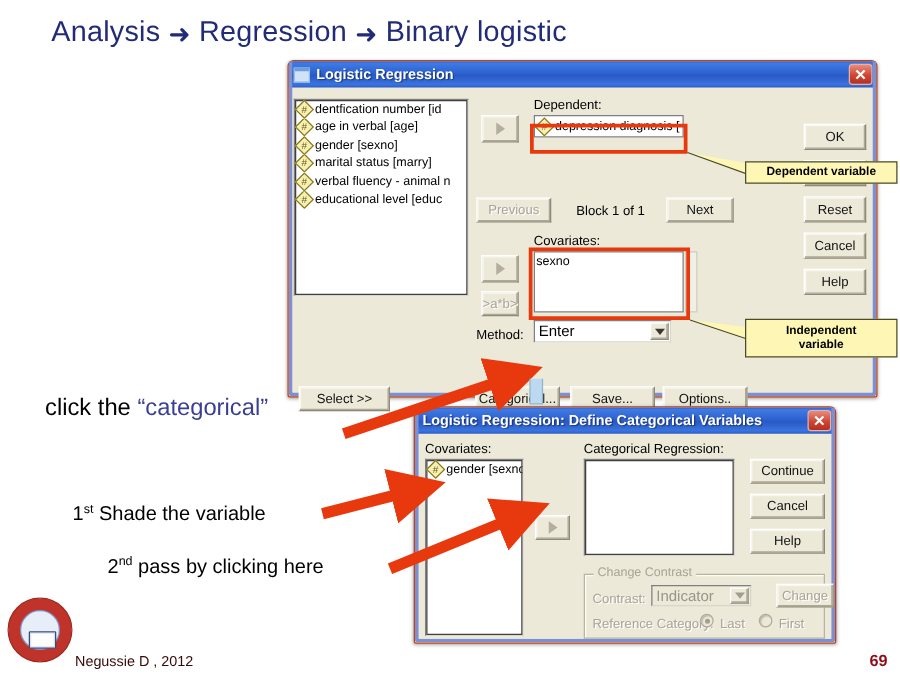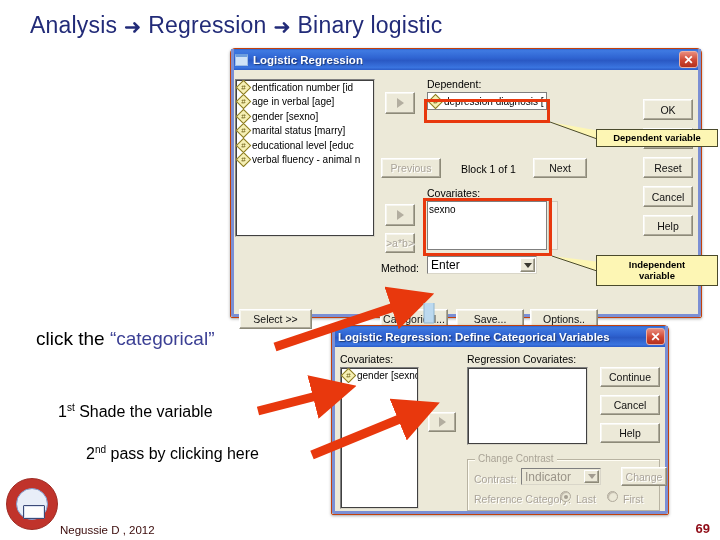--- a/index.html
+++ b/index.html
@@ -5,21 +5,21 @@
   * { box-sizing: border-box; }
   html, body { margin:0; padding:0; }
   body {
     width:720px; height:540px; position:relative; overflow:hidden;
     background:#ffffff;
     font-family:"Liberation Sans", sans-serif;
   }
 
   
   .slide-title{
-    position:absolute; left:30px; top:12px;
+    position:absolute; left:41px; top:12px;
     font-size:23px; color:#222b78; font-weight:400;
     letter-spacing:.2px; white-space:nowrap;text-align:right;
   }
   .slide-title .arr{ font-size:21px; vertical-align:-1px; }
 
   
   .dlg{
     position:absolute;
     background:#ece9d8;
     border:1px solid #c2410c;
@@ -237,25 +237,25 @@
       <div class="var-row">
         <span class="vico"></span>
         <span>gender [sexno]</span>
       </div>
       <div class="var-row">
         <span class="vico"></span>
         <span>marital status [marry]</span>
       </div>
       <div class="var-row">
         <span class="vico"></span>
+        <span>verbal fluency - animal n</span>
+      </div>
+      <div class="var-row">
+        <span class="vico"></span>
         <span>educational level [educ</span>
-      </div>
-      <div class="var-row">
-        <span class="vico"></span>
-        <span>verbal fluency - animal n</span>
       </div>
     </div>
 
     <div class="lbl" style="left:196px; top:8px;">Dependent:</div>
     <div class="arrowbtn" style="left:154px; top:22px; width:30px; height:22px;">
       <span class="tri"></span>
     </div>
     <div class="listbox plain" style="left:196px; top:22px; width:120px; height:18px;">
       <div class="var-row" style="height:16px;">
         <span class="vico"></span>
@@ -332,21 +332,21 @@
       <div class="var-row">
         <span class="vico"></span>
         <span>gender [sexno</span>
       </div>
     </div>
 
     <div class="arrowbtn" style="left:96px; top:65px; width:28px; height:20px;">
       <span class="tri"></span>
     </div>
 
-    <div class="lbl" style="left:135px; top:6px;">Regression Covariates:</div>
+    <div class="lbl" style="left:135px; top:6px;">Categorical Regression:</div>
     <div class="listbox" style="left:135px; top:20px; width:121px; height:78px;"></div>
 
     <div class="btn" style="left:268px; top:20px; width:60px; height:20px;">Continue</div>
     <div class="btn" style="left:268px; top:48px; width:60px; height:20px;">Cancel</div>
     <div class="btn" style="left:268px; top:76px; width:60px; height:20px;">Help</div>
 
     <div class="group" style="left:135px; top:112px; width:193px; height:52px;">
       <span class="group-cap">Change Contrast</span>
     </div>
     <div class="lbl dis" style="left:142px; top:126px;">Contrast:</div>
@@ -375,21 +375,21 @@
 
   <line x1="275" y1="347" x2="418" y2="299" stroke="#e8380d" stroke-width="9" marker-end="url(#ah)"></line>
 
   <line x1="258" y1="411" x2="340" y2="390" stroke="#e8380d" stroke-width="9" marker-end="url(#ah)"></line>
 
   <line x1="312" y1="455" x2="424" y2="409" stroke="#e8380d" stroke-width="9" marker-end="url(#ah)"></line>
 
   <path d="M424,303 L424,323 L434,323 L434,303" fill="#bcd9ef" stroke="#8fb4cf" stroke-width="1"></path>
 </svg>
 
-<div class="note big" style="left:36px; top:328px;">
+<div class="note big" style="left:36px; top:316px;">
   <span>click the  </span><span class="blue">“categorical”</span>
 </div>
 
 <div class="note" style="left:58px; top:402px;">
   <span>1</span><sup>st</sup><span> Shade the variable</span>
 </div>
 
 <div class="note" style="left:86px; top:444px;">
   <span>2</span><sup>nd</sup><span> pass by clicking here</span>
 </div>

